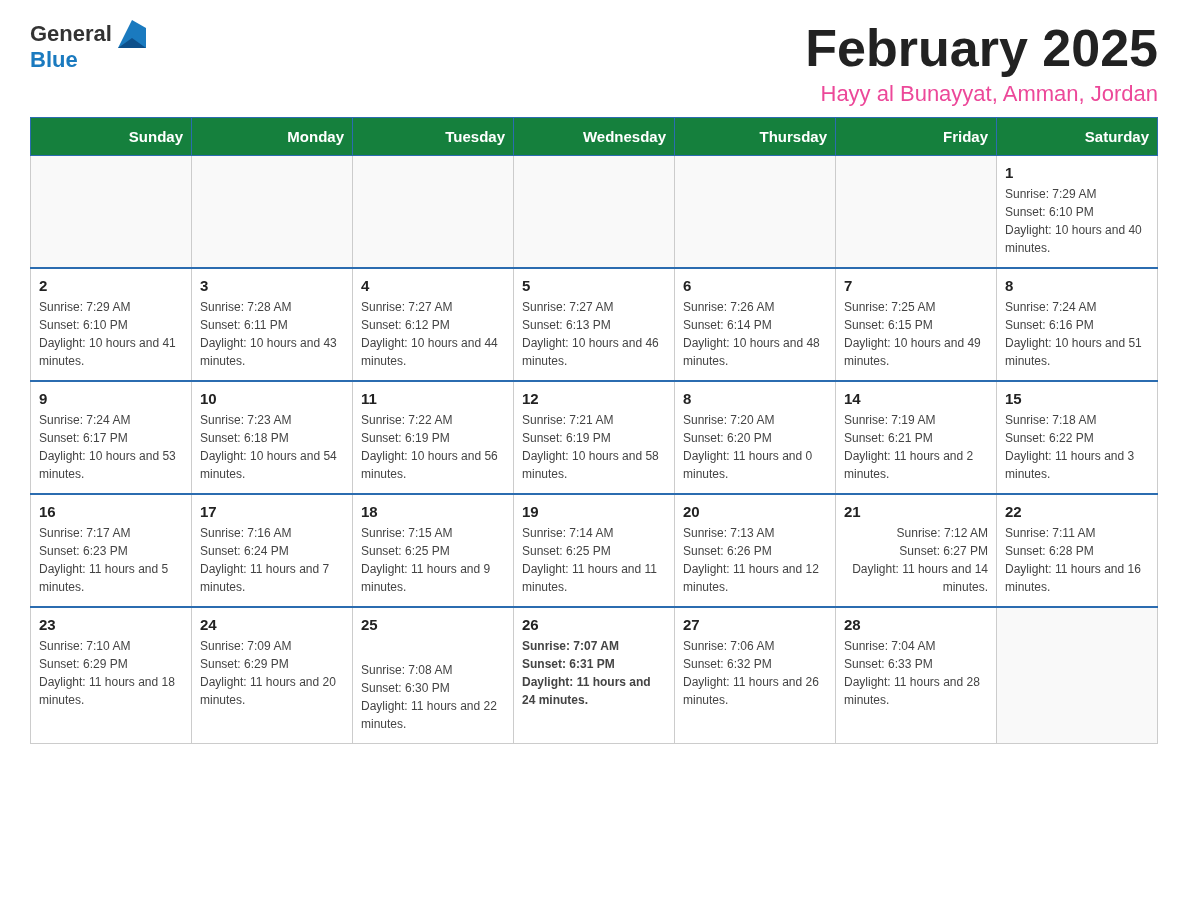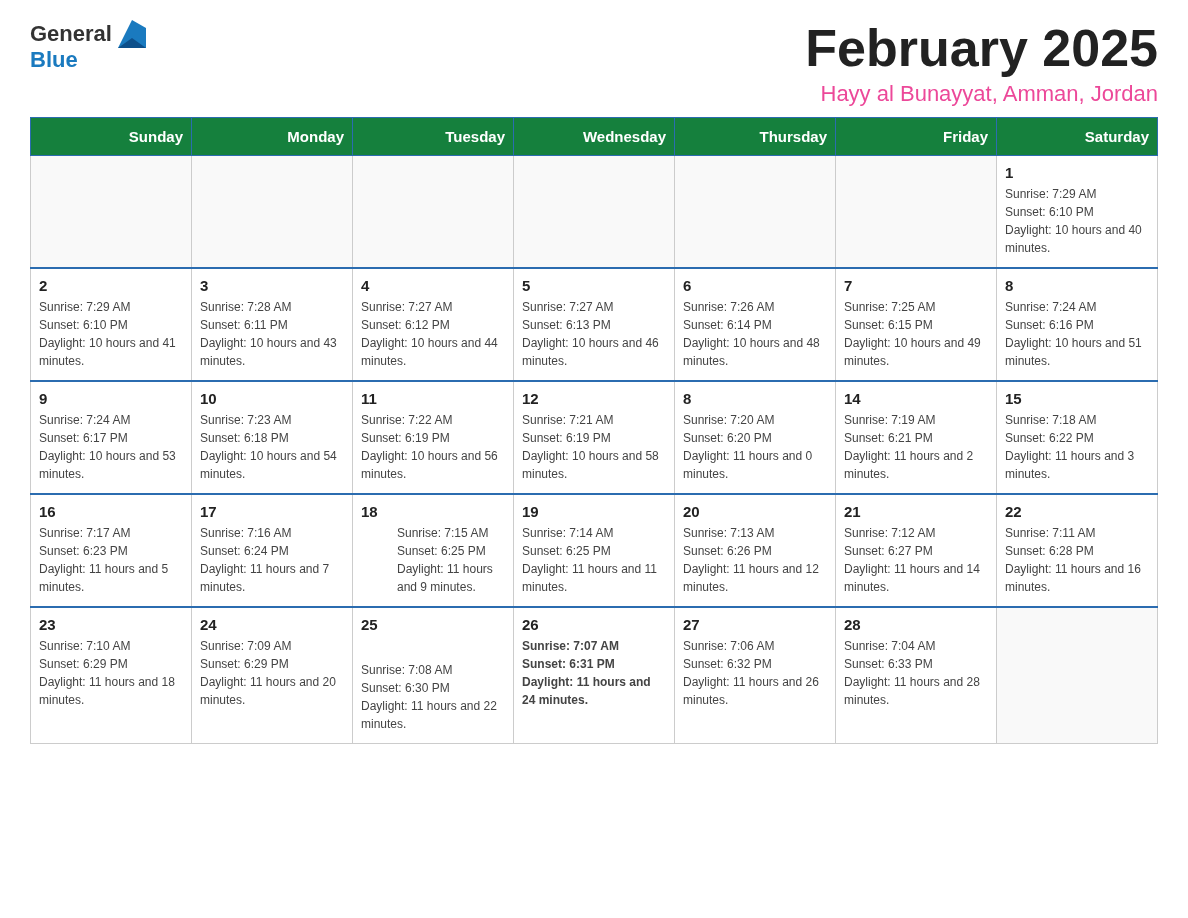--- a/index.html
+++ b/index.html
@@ -233,39 +233,39 @@
 Daylight: 11 hours and 5 minutes.</div>
         </td>
         <td>
           <span class="day-number">17</span>
           <div class="day-info" style="white-space: pre-line;">Sunrise: 7:16 AM
 Sunset: 6:24 PM
 Daylight: 11 hours and 7 minutes.</div>
         </td>
         <td>
           <span class="day-number">18</span>
-          <div class="day-info" style="white-space: pre-line; margin-left: 36px;">Sunrise: 7:15 AM
+          <div class="day-info" style="white-space: pre-line;">Sunrise: 7:15 AM
 Sunset: 6:25 PM
 Daylight: 11 hours and 9 minutes.</div>
         </td>
         <td>
           <span class="day-number">19</span>
           <div class="day-info" style="white-space: pre-line;">Sunrise: 7:14 AM
 Sunset: 6:25 PM
 Daylight: 11 hours and 11 minutes.</div>
         </td>
         <td>
           <span class="day-number">20</span>
           <div class="day-info" style="white-space: pre-line;">Sunrise: 7:13 AM
 Sunset: 6:26 PM
 Daylight: 11 hours and 12 minutes.</div>
         </td>
         <td>
           <span class="day-number">21</span>
-          <div class="day-info" style="white-space: pre-line;">Sunrise: 7:12 AM
+          <div class="day-info" style="white-space: pre-line; text-align: right;">Sunrise: 7:12 AM
 Sunset: 6:27 PM
 Daylight: 11 hours and 14 minutes.</div>
         </td>
         <td>
           <span class="day-number">22</span>
           <div class="day-info" style="white-space: pre-line;">Sunrise: 7:11 AM
 Sunset: 6:28 PM
 Daylight: 11 hours and 16 minutes.</div>
         </td>
       </tr>

